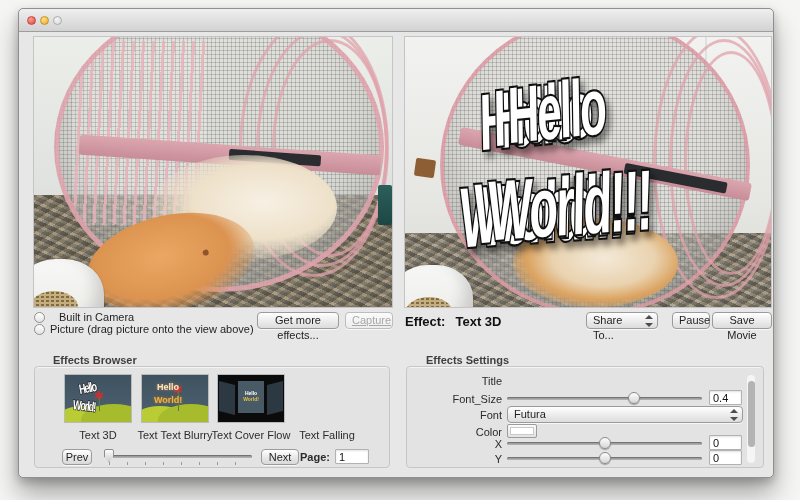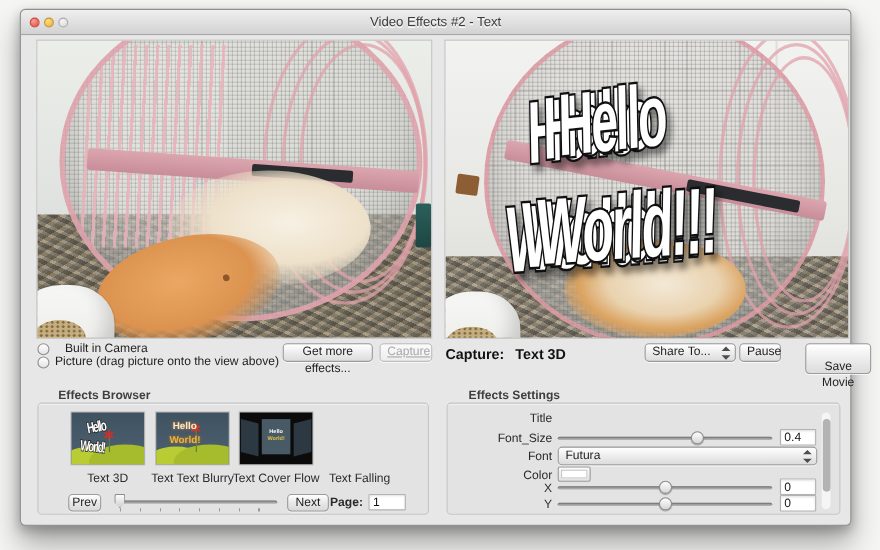--- a/index.html
+++ b/index.html
@@ -162,21 +162,20 @@
   .scroll-thumb { position:absolute; left:0.5px; top:6px; width:7px; height:66px; background:#b3b3b3; border-radius:4px; }
 </style>
 </head>
 <body>
 
 <div class="window">
   <div class="titlebar">
     <span class="tl red"></span>
     <span class="tl yel"></span>
     <span class="tl gry"></span>
-    <span>Video Effects #2 - Text</span>
   </div>
 
   <div class="video left">
     <div class="wall"></div>
     <div class="bedding"></div>
     <div class="wheel"></div>
     <div class="ring r1"></div>
     <div class="ring r2"></div>
     <div class="ring r3"></div>
     <div class="bar">
@@ -226,31 +225,31 @@
   </div>
   <div class="radio-row" style="top:314px;">
     <span class="radio-dot"></span>
     <span>Picture (drag picture onto the view above)</span>
   </div>
 
   <div class="btn" style="left:238px; top:303px; width:82px;text-align:center;">Get more effects...</div>
   <div class="btn disabled" style="left:326px; top:303px; width:48px;">Capture</div>
 
   <div class="effect-heading">
-    <span>Capture:</span><span class="name">Text 3D</span>
-  </div>
-  <div class="btn popup" style="left:567px; top:303px; width:83px;">
+    <span>Effect:</span><span class="name">Text 3D</span>
+  </div>
+  <div class="btn popup" style="left:567px; top:303px; width:72px;">
     <span>Share To...</span>
     <span class="stepper">
         <i class="up"></i>
         <i class="dn"></i>
       </span>
   </div>
   <div class="btn" style="left:653px; top:303px; width:38px;">Pause</div>
-  <div class="btn" style="left:713px; top:303px; width:60px; padding:13px 2px;">Save Movie</div>
+  <div class="btn" style="left:693px; top:303px; width:60px; padding:0 2px;">Save Movie</div>
 
   <div class="group-label" style="left:34px; top:345px;">Effects Browser</div>
   <div class="groupbox browser">
 
     <div class="thumb" style="left:30px;">
       <div class="hill"></div>
         <div class="hill2"></div>
       <div class="flw" style="left:33px; top:16px;"></div>
       <div class="stem" style="left:34px; top:22px; height:14px;"></div>
       <span class="mini3d" style="left:14px; top:8px; transform:rotate(-10deg) scaleY(1.5);">Hello</span>

